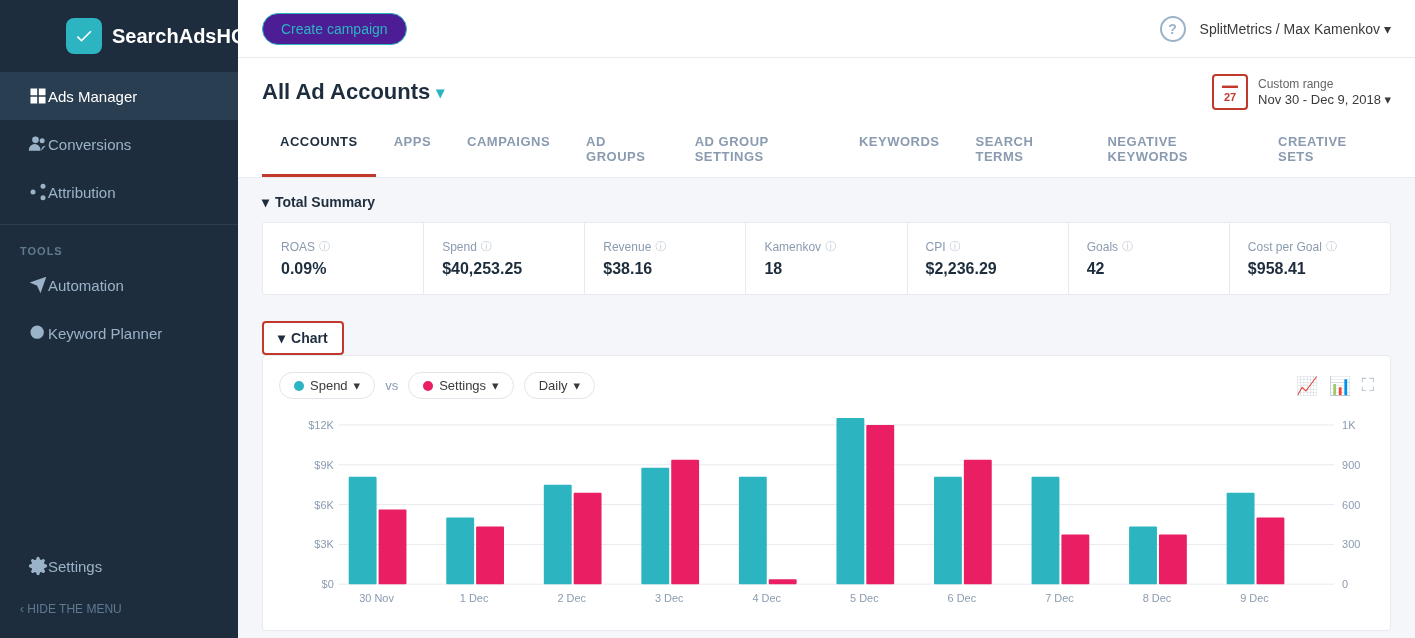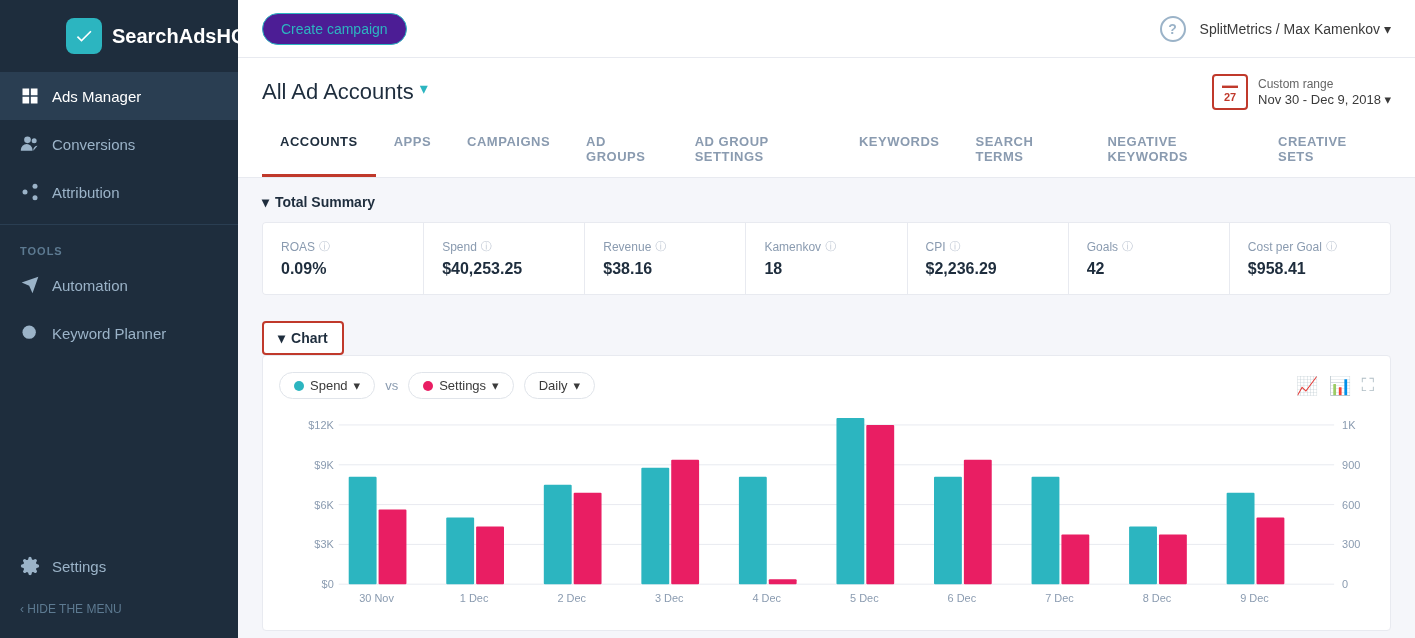--- a/index.html
+++ b/index.html
@@ -26,22 +26,22 @@
       width: 36px; height: 36px;
       background: #2cb5c0;
       border-radius: 8px;
       display: flex; align-items: center; justify-content: center;
       flex-shrink: 0;
     }
     .logo-icon svg { width: 20px; height: 20px; fill: #fff; }
     .logo-text { font-size: 20px; font-weight: 700; color: #fff; }
     .sidebar-nav { display: flex; flex-direction: column; }
     .sidebar-item {
-      display: flex; align-items: center; gap: 12px;
-      padding: 14px 20px;
+      display: flex; align-items: center; gap: 0;
+      padding: 14px 28px;
       cursor: pointer;
       color: #9bb3c8;
       font-size: 15px;
       font-weight: 500;
       transition: background 0.15s;
     }
     .sidebar-item.active { background: #2a3e52; color: #fff; }
     .sidebar-item svg { width: 20px; height: 20px; fill: currentColor; flex-shrink: 0; }
     .sidebar-divider { height: 1px; background: #2a3e52; margin: 8px 0; }
     .sidebar-section-label {
@@ -103,21 +103,21 @@
     .page-header {
       background: #fff;
       padding: 16px 24px 0;
       border-bottom: 1px solid #e8eaf0;
       flex-shrink: 0;
     }
     .page-header-top {
       display: flex; align-items: center; justify-content: space-between;
       margin-bottom: 14px;
     }
-    .page-title { font-size: 22px; font-weight: 400; color: #1e2d3d; cursor: pointer; display: flex; align-items: flex-start; gap: 6px; }
+    .page-title { font-size: 22px; font-weight: 700; color: #1e2d3d; cursor: pointer; display: flex; align-items: center; gap: 6px; }
     .page-title .chevron { color: #2cb5c0; font-size: 16px; }
     .date-range { display: flex; align-items: center; gap: 10px; cursor: pointer; }
     .calendar-icon {
       border: 2px solid #c0392b;
       border-radius: 4px;
       width: 36px; height: 36px;
       display: flex; flex-direction: column; align-items: center; justify-content: center;
       font-size: 11px; font-weight: 700; color: #c0392b;
       line-height: 1;
     }

